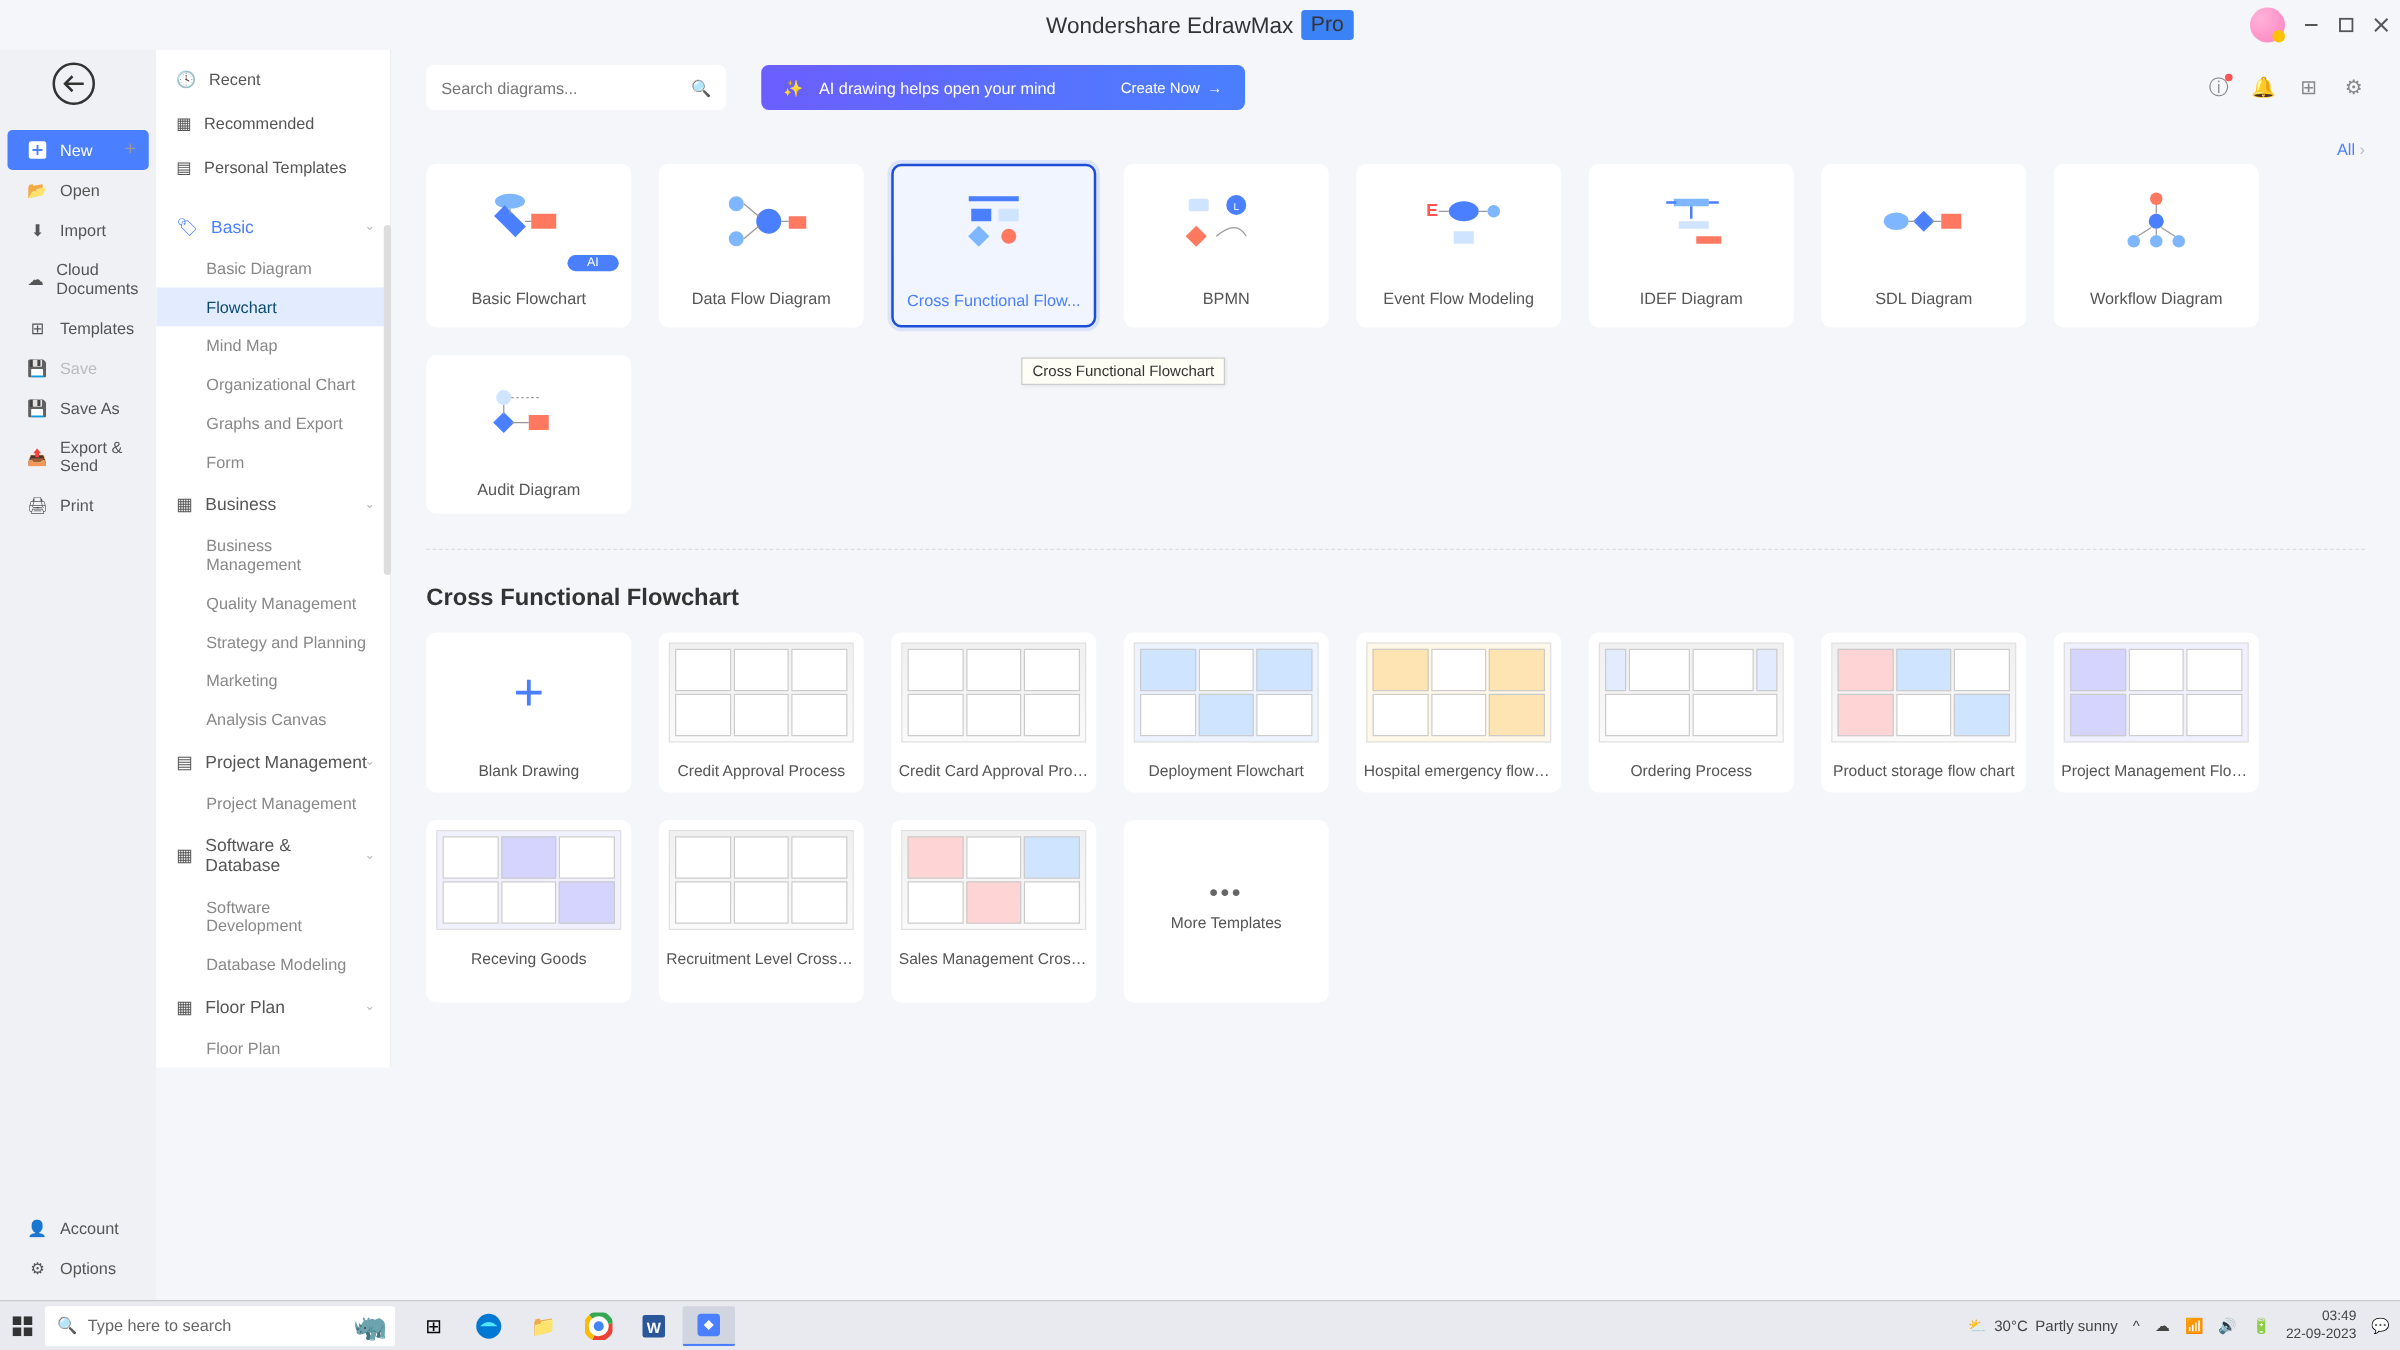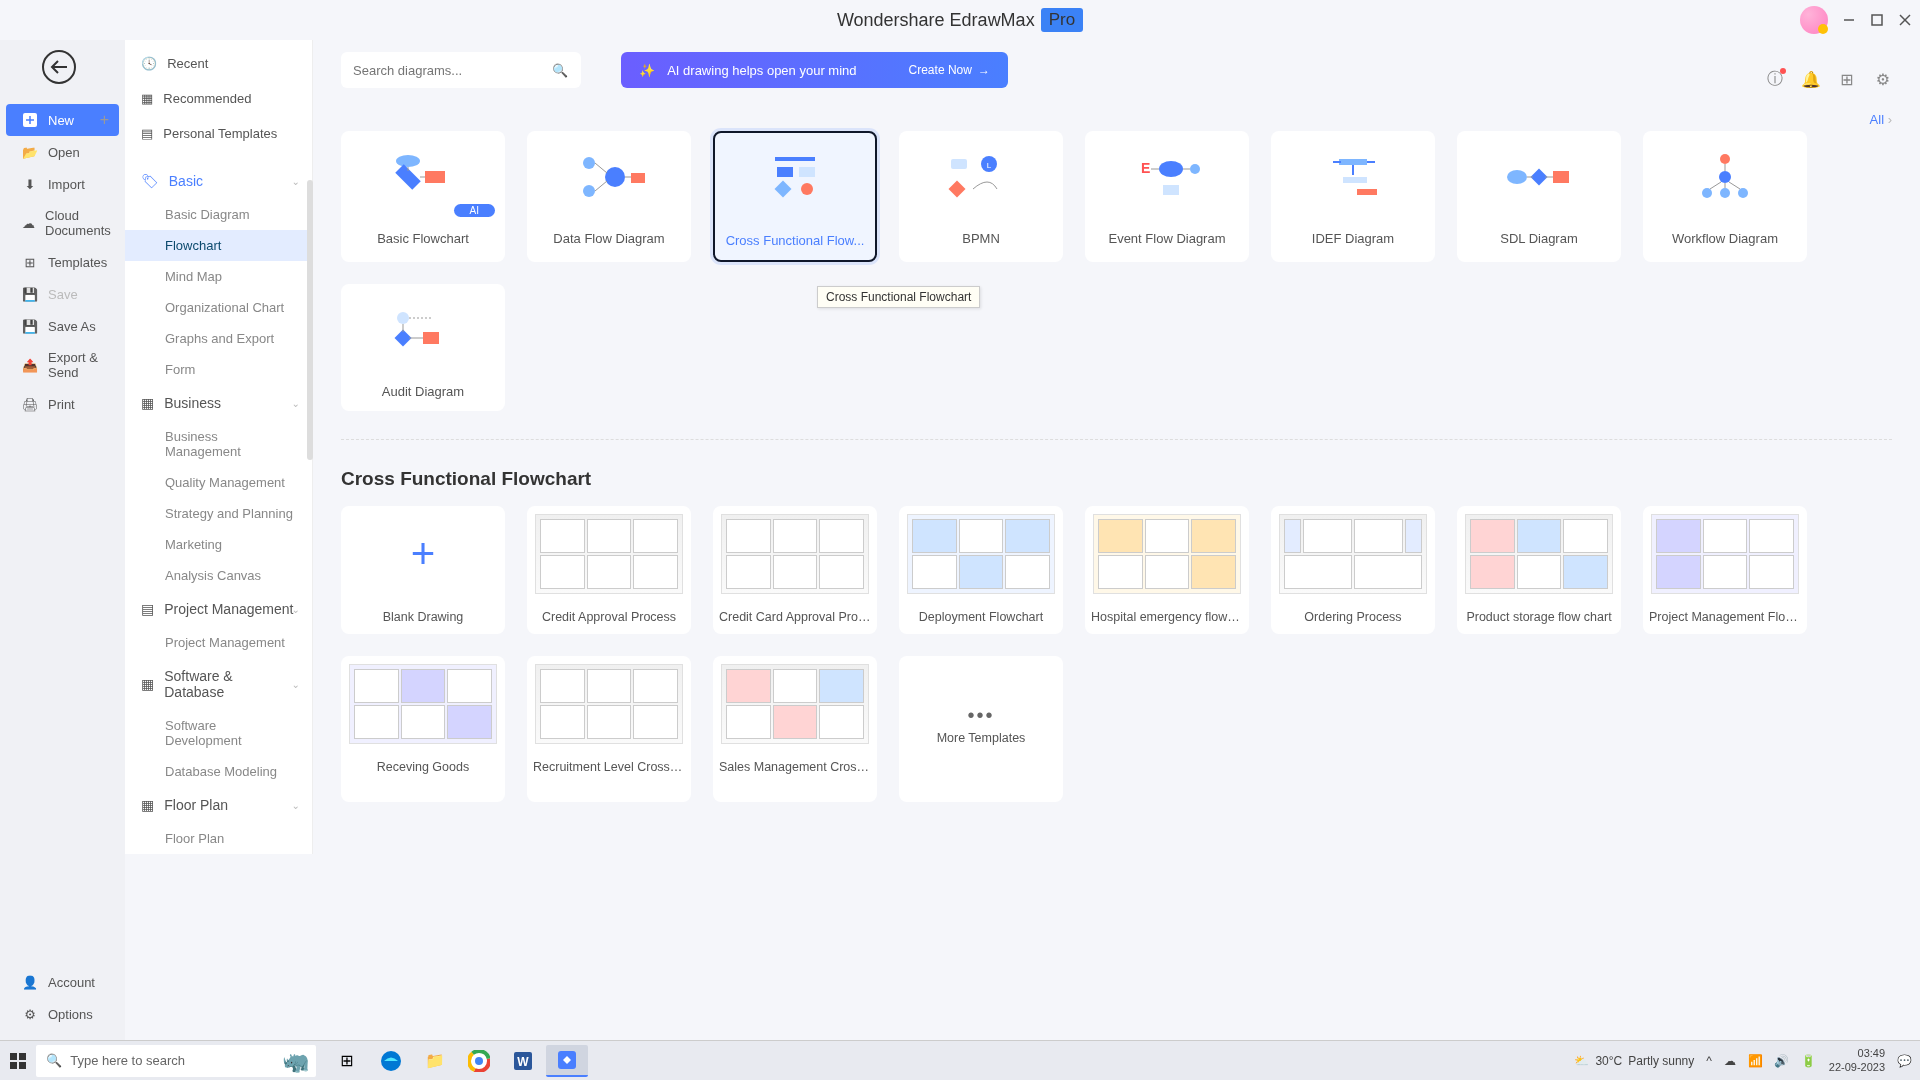--- a/index.html
+++ b/index.html
@@ -29,35 +29,35 @@
 .nav-cat { display: flex; align-items: center; padding: 10px 16px; font-size: 14px; color: #555; cursor: pointer; gap: 10px; position: relative; font-weight: 400; }
 .nav-cat.active-cat { color: #4a7fff; }
 .nav-cat .chev { position: absolute; right: 12px; color: #bbb; font-size: 10px; }
 .nav-sub { padding: 8px 16px 8px 40px; font-size: 13px; color: #888; cursor: pointer; }
 .nav-sub.active { background: #e3ecff; color: #0c4a6e; font-weight: 500; border-radius: 0; }
 .nav-spacer { height: 12px; }
 .scroll-track { position: absolute; right: 0; top: 140px; width: 6px; height: 280px; background: #ddd; border-radius: 3px; }
 .col2-wrap { position: relative; height: 100%; }
 
 .col3 { flex: 1; background: #f5f6fa; padding: 0 28px 20px 28px; overflow-y: auto; }
-.topbar { display: flex; align-items: flex-end; padding: 12px 0 16px 0; gap: 40px; }
+.topbar { display: flex; align-items: center; padding: 12px 0 16px 0; gap: 28px; }
 .search-box { width: 240px; height: 36px; background: #fff; border-radius: 6px; display: flex; align-items: center; padding: 0 12px; color: #aaa; font-size: 13px; }
 .search-box input { border: none; outline: none; flex: 1; font-size: 13px; background: transparent; }
 .ai-banner { background: linear-gradient(90deg, #6b5eff, #4a7fff); color: #fff; border-radius: 6px; height: 36px; display: flex; align-items: center; padding: 0 18px; font-size: 13px; gap: 12px; }
 .ai-banner .create-now { margin-left: 40px; font-size: 12px; display: flex; align-items: center; gap: 6px; }
 .topbar-right { position: absolute; right: 28px; display: flex; align-items: center; gap: 18px; color: #888; }
 .topbar-right .ico { width: 18px; height: 18px; display: flex; align-items: center; justify-content: center; cursor: pointer; position: relative; }
 .red-dot { position: absolute; top: -2px; right: -2px; width: 6px; height: 6px; background: #ff5252; border-radius: 50%; }
 
 .all-link { text-align: right; padding: 8px 0 4px 0; color: #4a7fff; font-size: 13px; cursor: pointer; }
 .all-link .ar { color: #bbb; }
 
 .card-grid { display: flex; flex-wrap: wrap; gap: 22px; }
 .card { width: 164px; background: #fff; border-radius: 8px; padding: 0; cursor: pointer; text-align: center; }
-.card.selected { border: 2px solid #0f172a; background: #f0f5ff; box-shadow: 0 0 0 3px rgba(74,127,255,0.15); }
+.card.selected { border: 2px solid #1d4ed8; background: #f0f5ff; box-shadow: 0 0 0 3px rgba(74,127,255,0.15); }
 .card-thumb { height: 92px; display: flex; align-items: center; justify-content: center; position: relative; }
 .card-label { font-size: 13px; color: #555; padding: 8px 6px 12px 6px; white-space: nowrap; overflow: hidden; text-overflow: ellipsis; }
 .card.selected .card-label { color: #4a7fff; }
 .ai-tag { position: absolute; bottom: 6px; right: 10px; background: #4a7fff; color: #fff; font-size: 10px; padding: 1px 16px; border-radius: 8px; }
 
 .tooltip { position: absolute; background: #fffef5; border: 1px solid #ccc; padding: 3px 8px; font-size: 12px; color: #333; white-space: nowrap; box-shadow: 1px 1px 3px rgba(0,0,0,0.1); }
 
 .divider { border-top: 1px dashed #ddd; margin: 28px 0; }
 .section-title { font-size: 19px; font-weight: 600; color: #333; margin-bottom: 16px; }
 
@@ -322,21 +322,21 @@
         <div class="card-thumb">
           <svg class="thumb-svg" viewBox="0 0 80 56">
                 <text x="14" y="24" font-size="14" fill="#ff5252" font-weight="bold">E</text>
                 <ellipse cx="44" cy="20" rx="12" ry="8" fill="#4a7fff"></ellipse>
                 <rect x="36" y="36" width="16" height="10" fill="#cfe4ff"></rect>
                 <circle cx="68" cy="20" r="5" fill="#7eb6ff"></circle>
                 <line x1="24" y1="20" x2="32" y2="20" stroke="#999"></line>
                 <line x1="56" y1="20" x2="63" y2="20" stroke="#999"></line>
               </svg>
         </div>
-        <div class="card-label">Event Flow Diagram</div>
+        <div class="card-label">Event Flow Modeling</div>
       </div>
       <div class="card">
         <div class="card-thumb">
           <svg class="thumb-svg" viewBox="0 0 80 56">
                 <rect x="26" y="10" width="28" height="6" fill="#7eb6ff"></rect>
                 <path d="M28 13 L20 13 M54 13 L62 13 M40 16 L40 26" stroke="#4a7fff" stroke-width="2"></path>
                 <rect x="30" y="28" width="24" height="6" fill="#cfe4ff"></rect>
                 <rect x="44" y="40" width="20" height="6" fill="#ff7961"></rect>
               </svg>
         </div>

